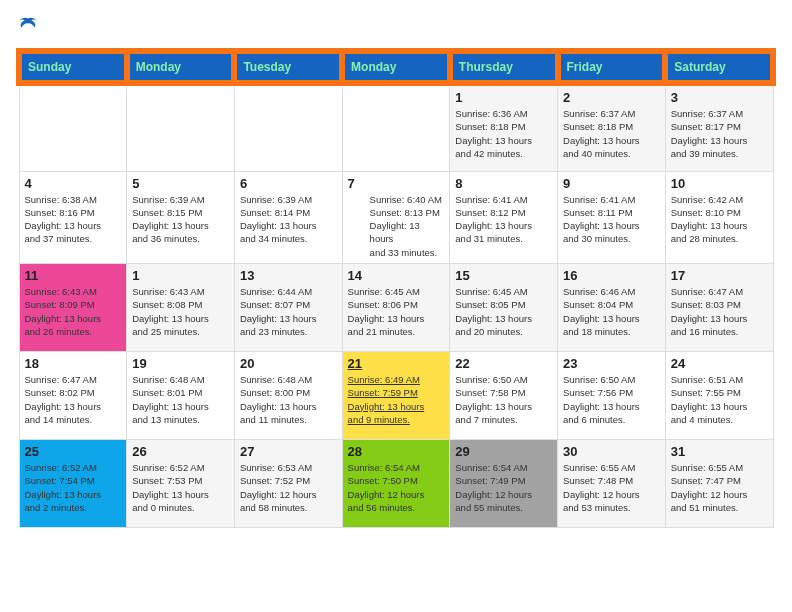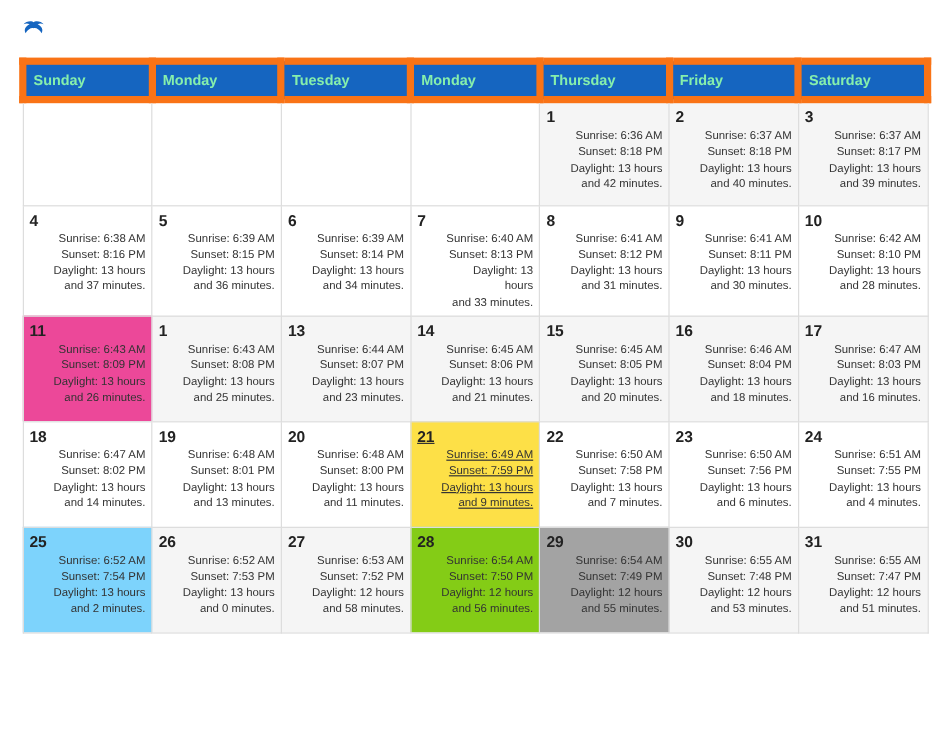--- a/index.html
+++ b/index.html
@@ -88,21 +88,20 @@
       font-size: 13px;
       font-weight: bold;
       color: #222;
       display: block;
       margin-bottom: 2px;
     }
     .day-info {
       font-size: 9.5px;
       color: #333;
       line-height: 1.4;
-      text-align: right;
     }
     .empty-cell {
       background: #fff !important;
     }
   </style>
 </head>
 <body>
 
 <div class="header-section">
   <div class="logo">
@@ -307,21 +306,21 @@
         </td>
         <td style="background: rgb(255, 255, 255);">
           <span class="day-number">24</span>
           <div class="day-info" style="white-space: pre-line;">Sunrise: 6:51 AM
 Sunset: 7:55 PM
 Daylight: 13 hours
 and 4 minutes.</div>
         </td>
       </tr>
       <tr>
-        <td style="background: #7dd3fc;">
+        <td style="background: #0ea5e9;">
           <span class="day-number">25</span>
           <div class="day-info" style="white-space: pre-line;">Sunrise: 6:52 AM
 Sunset: 7:54 PM
 Daylight: 13 hours
 and 2 minutes.</div>
         </td>
         <td style="background: rgb(245, 245, 245);">
           <span class="day-number">26</span>
           <div class="day-info" style="white-space: pre-line;">Sunrise: 6:52 AM
 Sunset: 7:53 PM

